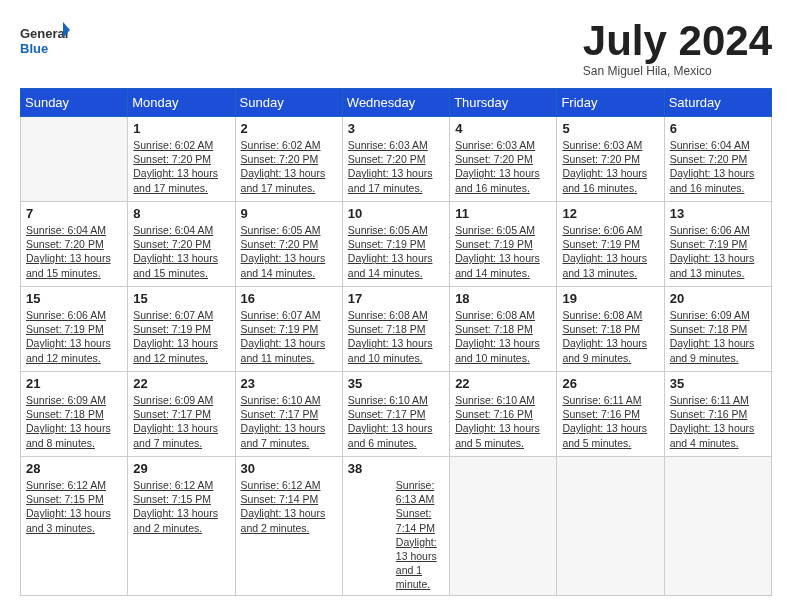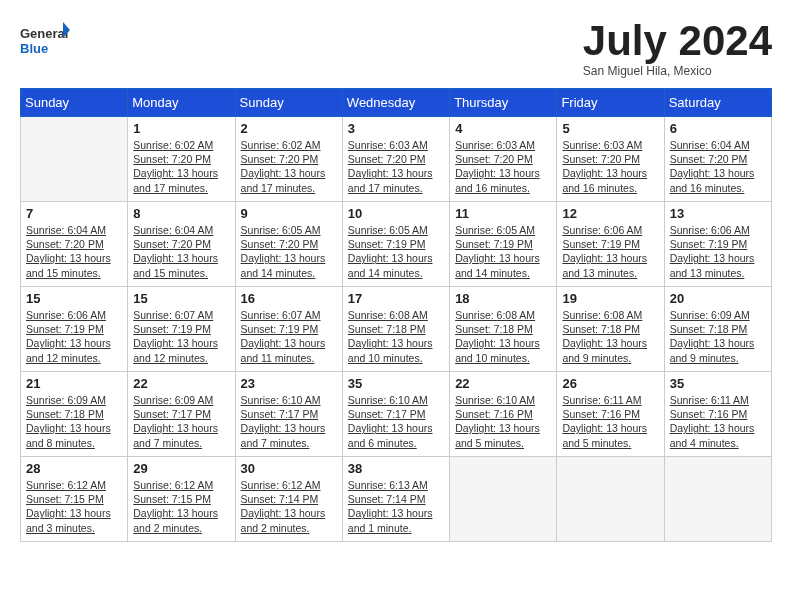--- a/index.html
+++ b/index.html
@@ -318,21 +318,21 @@
         </td>
         <td>
           <div class="day-number">30</div>
           <div class="day-info" style="white-space: pre-line;">Sunrise: 6:12 AM
 Sunset: 7:14 PM
 Daylight: 13 hours
 and 2 minutes.</div>
         </td>
         <td>
           <div class="day-number">38</div>
-          <div class="day-info" style="white-space: pre-line;">Sunrise: 6:13 AM
+          <div class="day-info" style="white-space: pre-line; margin-left: 48px;">Sunrise: 6:13 AM
 Sunset: 7:14 PM
 Daylight: 13 hours
 and 1 minute.</div>
         </td>
         <td class="empty"></td>
         <td class="empty"></td>
         <td class="empty"></td>
       </tr>
     </tbody>
 </table>

